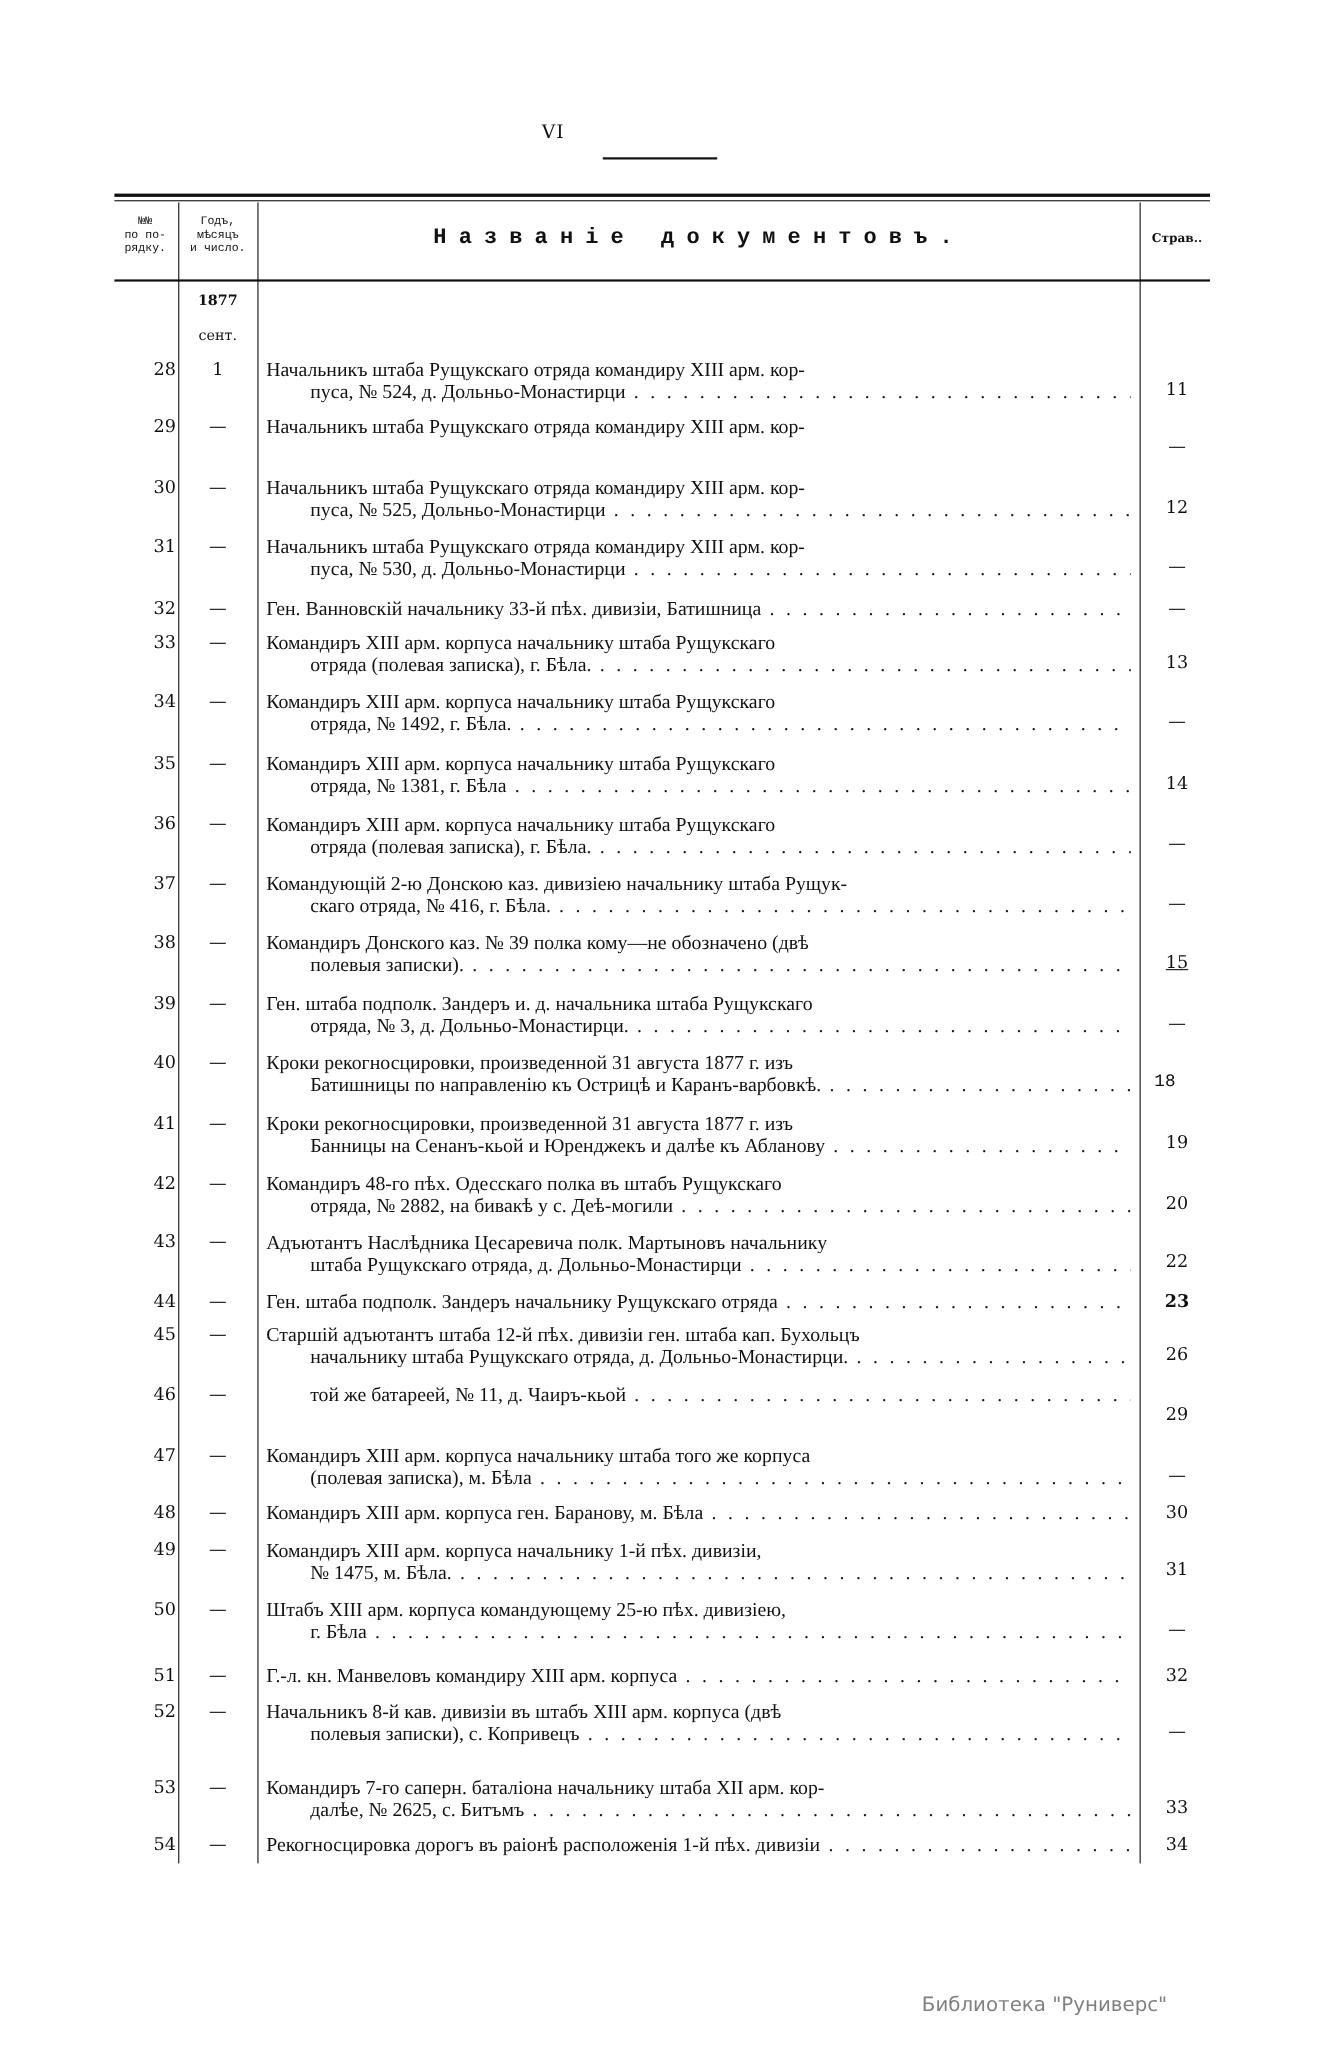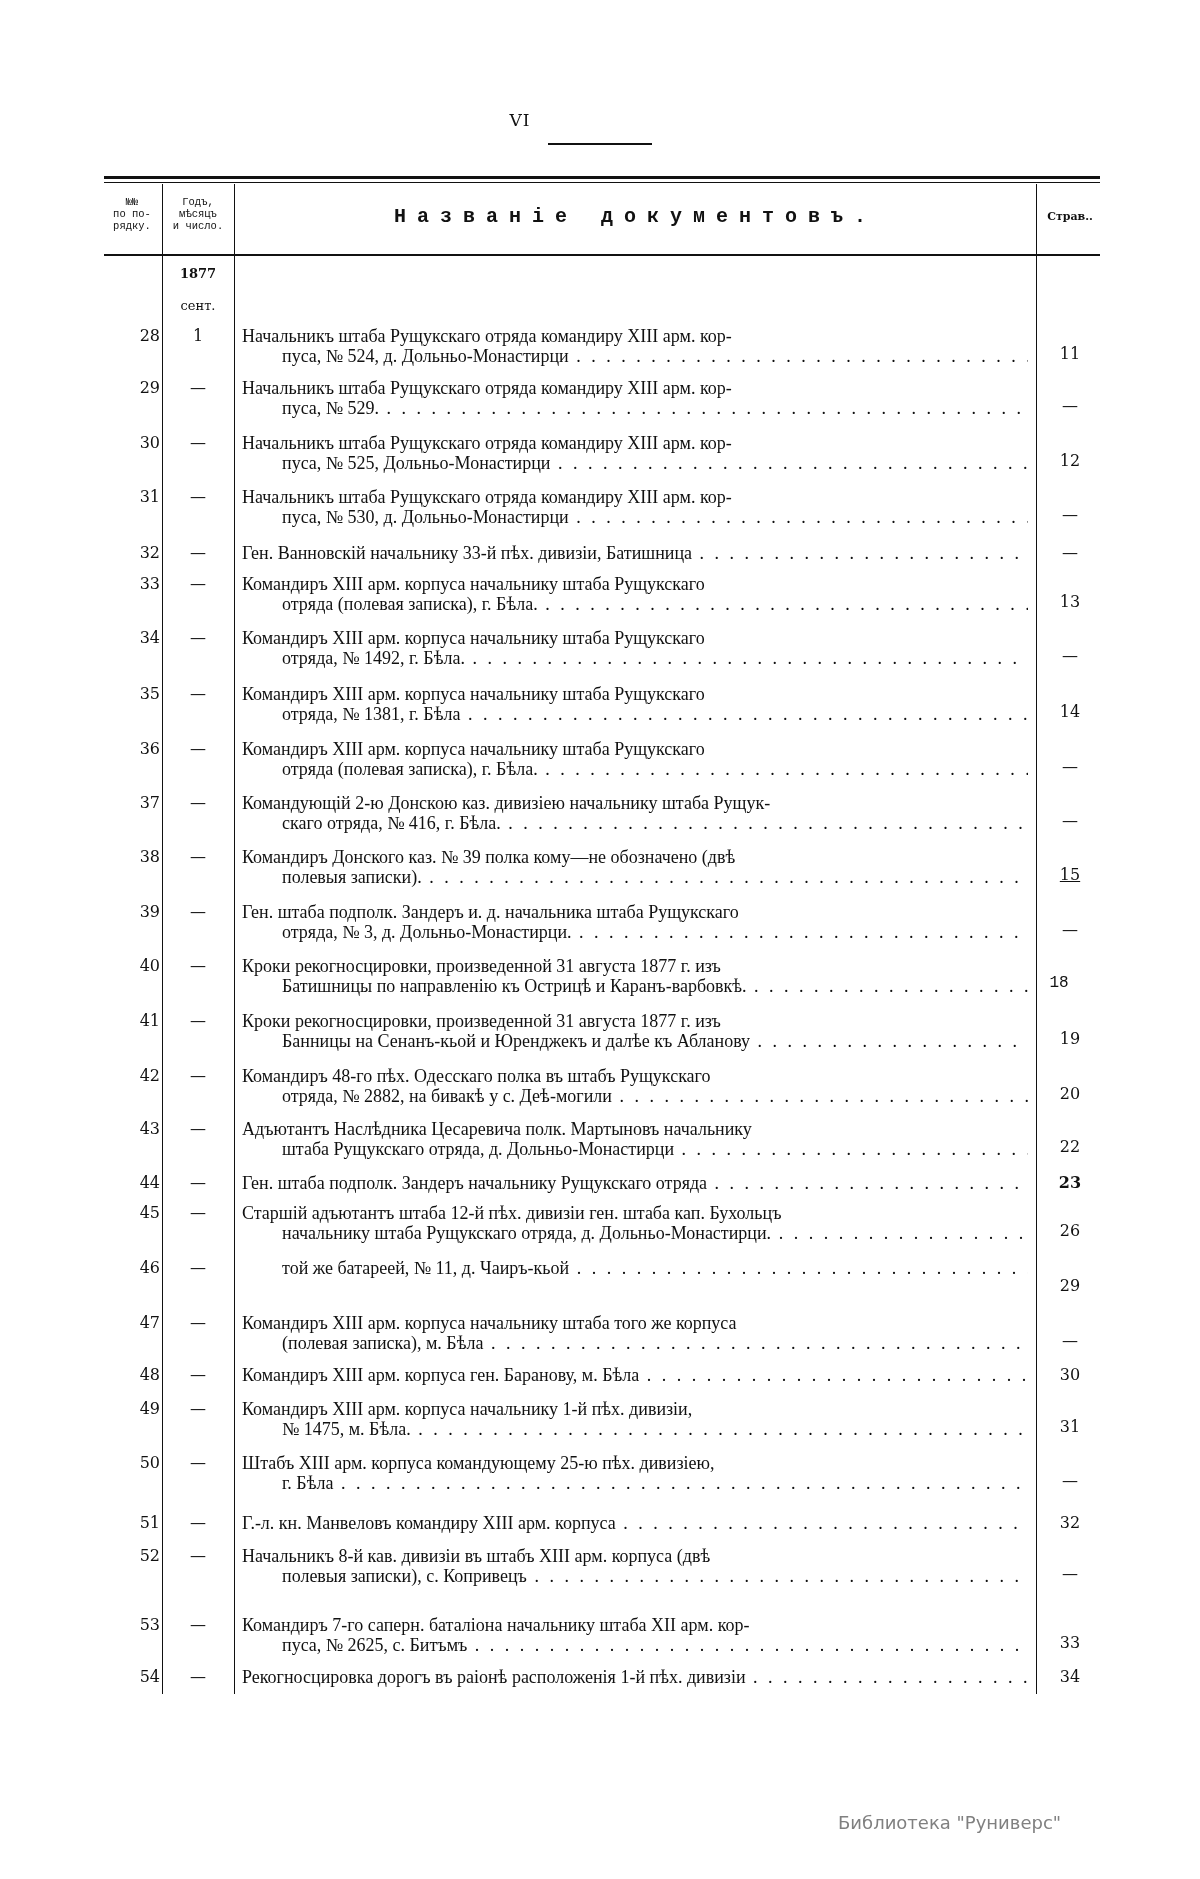--- a/index.html
+++ b/index.html
@@ -1,19 +1,19 @@
 <!DOCTYPE html>
 <html><head>
 <meta charset="utf-8">
 <style>
   html, body { margin: 0; padding: 0; background: #ffffff; }
   body { width: 1200px; height: 1879px; position: relative; overflow: hidden;
          font-family: "DejaVu Serif", "Liberation Serif", serif; color: #111; }
   .page-num { position: absolute; top: 110px; left: 0; width: 1006px; text-align: center;
-              font-size: 17px; letter-spacing: 1px; padding-left: 17px; }
+              font-size: 17px; letter-spacing: 1px; }
   .page-num-rule { position: absolute; top: 143px; left: 548px; width: 104px; height: 2px; background: #111; }
   .rule { position: absolute; left: 104px; width: 996px; background: #111; }
   .rule.top1 { top: 176px; height: 3px; }
   .rule.top2 { top: 182px; height: 1px; }
   .rule.hdr { top: 254px; height: 2px; }
   .vline { position: absolute; width: 1px; background: #111; }
   .hdr-cell { position: absolute; font-size: 10.5px; line-height: 12px; text-align: center;
               font-family: "Liberation Mono", "DejaVu Sans Mono", monospace; }
   .hdr-title { position: absolute; top: 205px; left: 235px; width: 801px; text-align: center;
                font-size: 20px; font-weight: bold; letter-spacing: 11px;
@@ -73,21 +73,20 @@
         <span class="l1">Начальникъ штаба Рущукскаго отряда командиру XIII арм. кор-</span>
         <span class="l2">пуса, № 524, д. Дольньо-Монастирци</span>
       </div>
       <span class="pg" style="top: 18px; left: 946px;">11</span>
     </div>
     <div class="row" style="top: 378px;">
       <span class="num">29</span>
       <span class="date" style="left: 58px; transform: none;">—</span>
       <div class="title">
         <span class="l1">Начальникъ штаба Рущукскаго отряда командиру XIII арм. кор-</span>
-        <span class="l2">пуса, № 529.</span>
       </div>
       <span class="pg" style="top: 18px; left: 946px;">—</span>
     </div>
     <div class="row" style="top: 433px;">
       <span class="num">30</span>
       <span class="date" style="left: 58px; transform: none;">—</span>
       <div class="title">
         <span class="l1">Начальникъ штаба Рущукскаго отряда командиру XIII арм. кор-</span>
         <span class="l2">пуса, № 525, Дольньо-Монастирци</span>
       </div>
@@ -284,21 +283,21 @@
         <span class="l1">Начальникъ 8-й кав. дивизіи въ штабъ XIII арм. корпуса (двѣ</span>
         <span class="l2">полевыя записки), с. Копривецъ</span>
       </div>
       <span class="pg" style="top: 18px; left: 946px;">—</span>
     </div>
     <div class="row" style="top: 1615px;">
       <span class="num">53</span>
       <span class="date" style="left: 58px; transform: none;">—</span>
       <div class="title">
         <span class="l1">Командиръ 7-го саперн. баталіона начальнику штаба XII арм. кор-</span>
-        <span class="l2">пуса, № 2625, с. Битъмъ</span>
+        <span class="l2">далѣе, № 2625, с. Битъмъ</span>
       </div>
       <span class="pg" style="top: 18px; left: 946px;">33</span>
     </div>
     <div class="row" style="top: 1667px;">
       <span class="num">54</span>
       <span class="date" style="left: 58px; transform: none;">—</span>
       <div class="title single">
         <span class="l1">Рекогносцировка дорогъ въ раіонѣ расположенія 1-й пѣх. дивизіи</span>
       </div>
       <span class="pg" style="top: 0px; left: 946px;">34</span>

